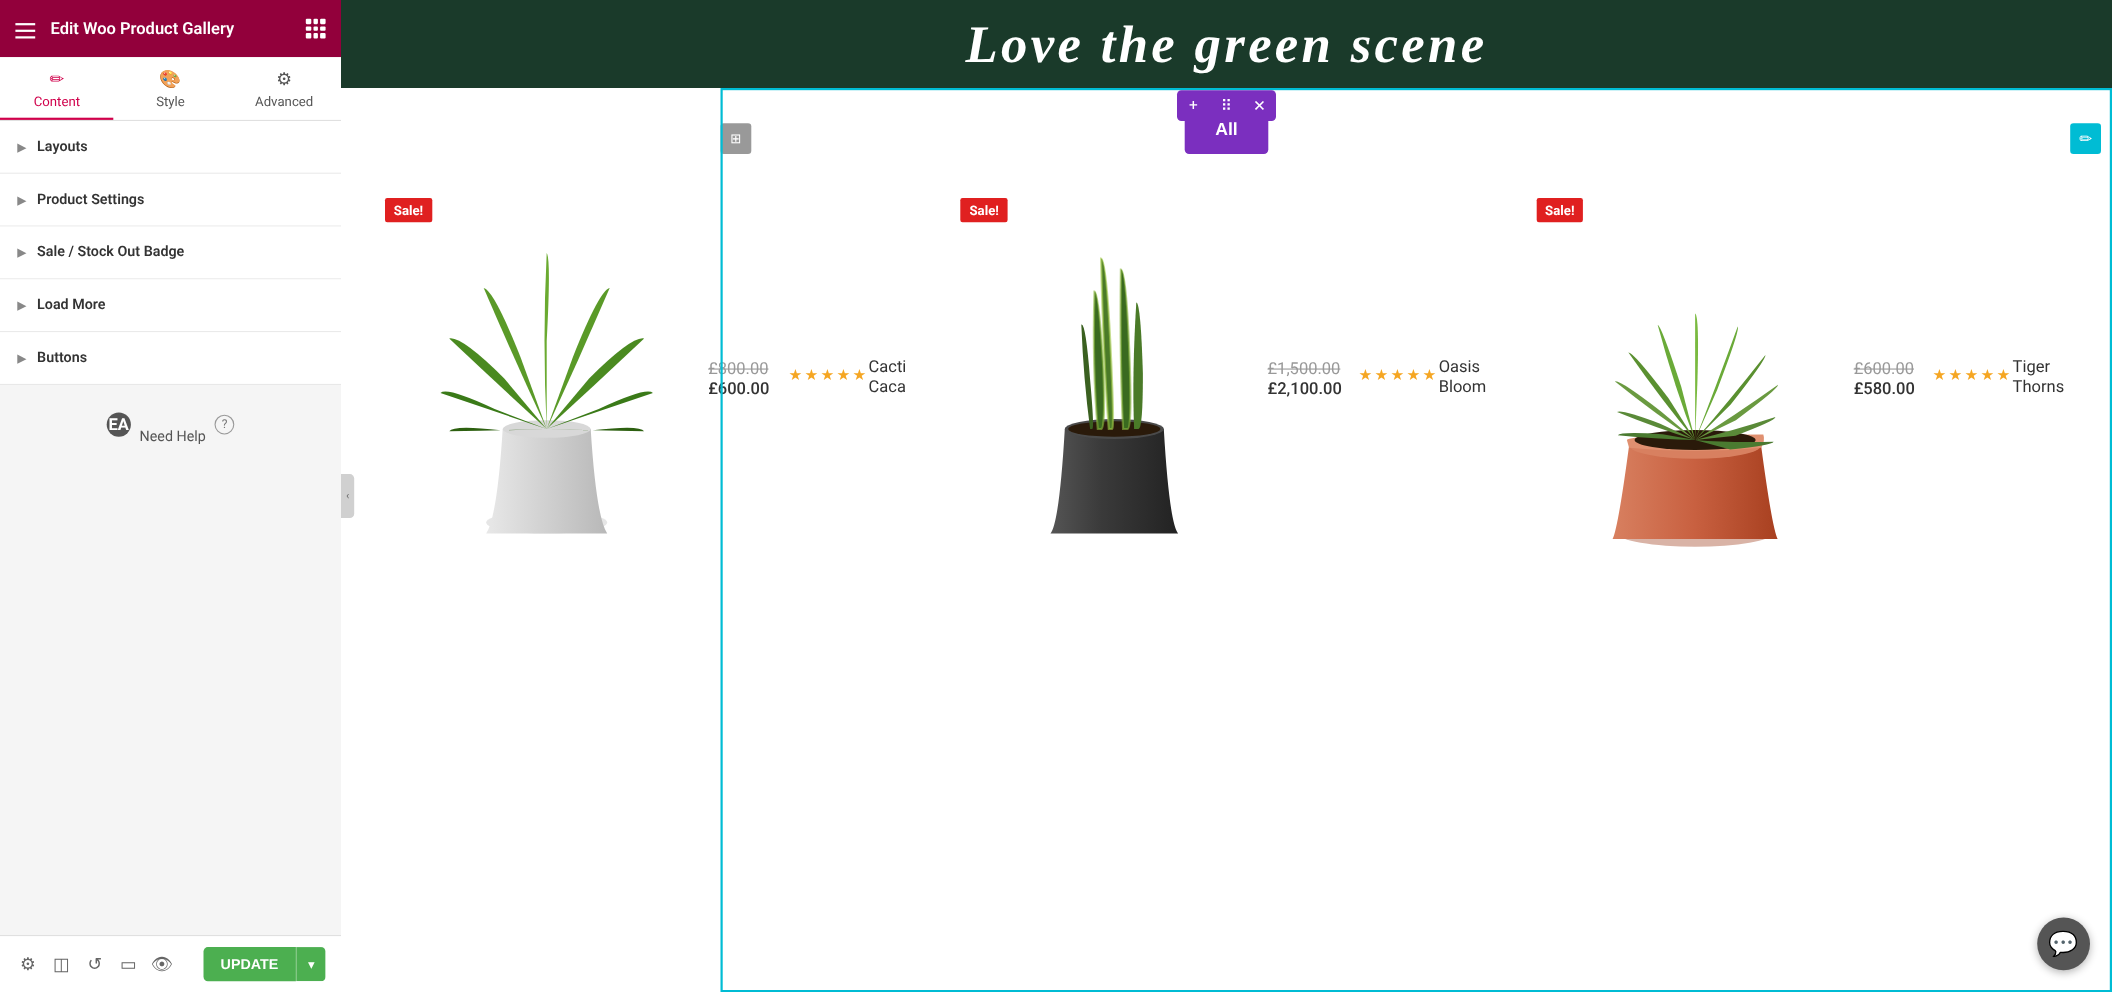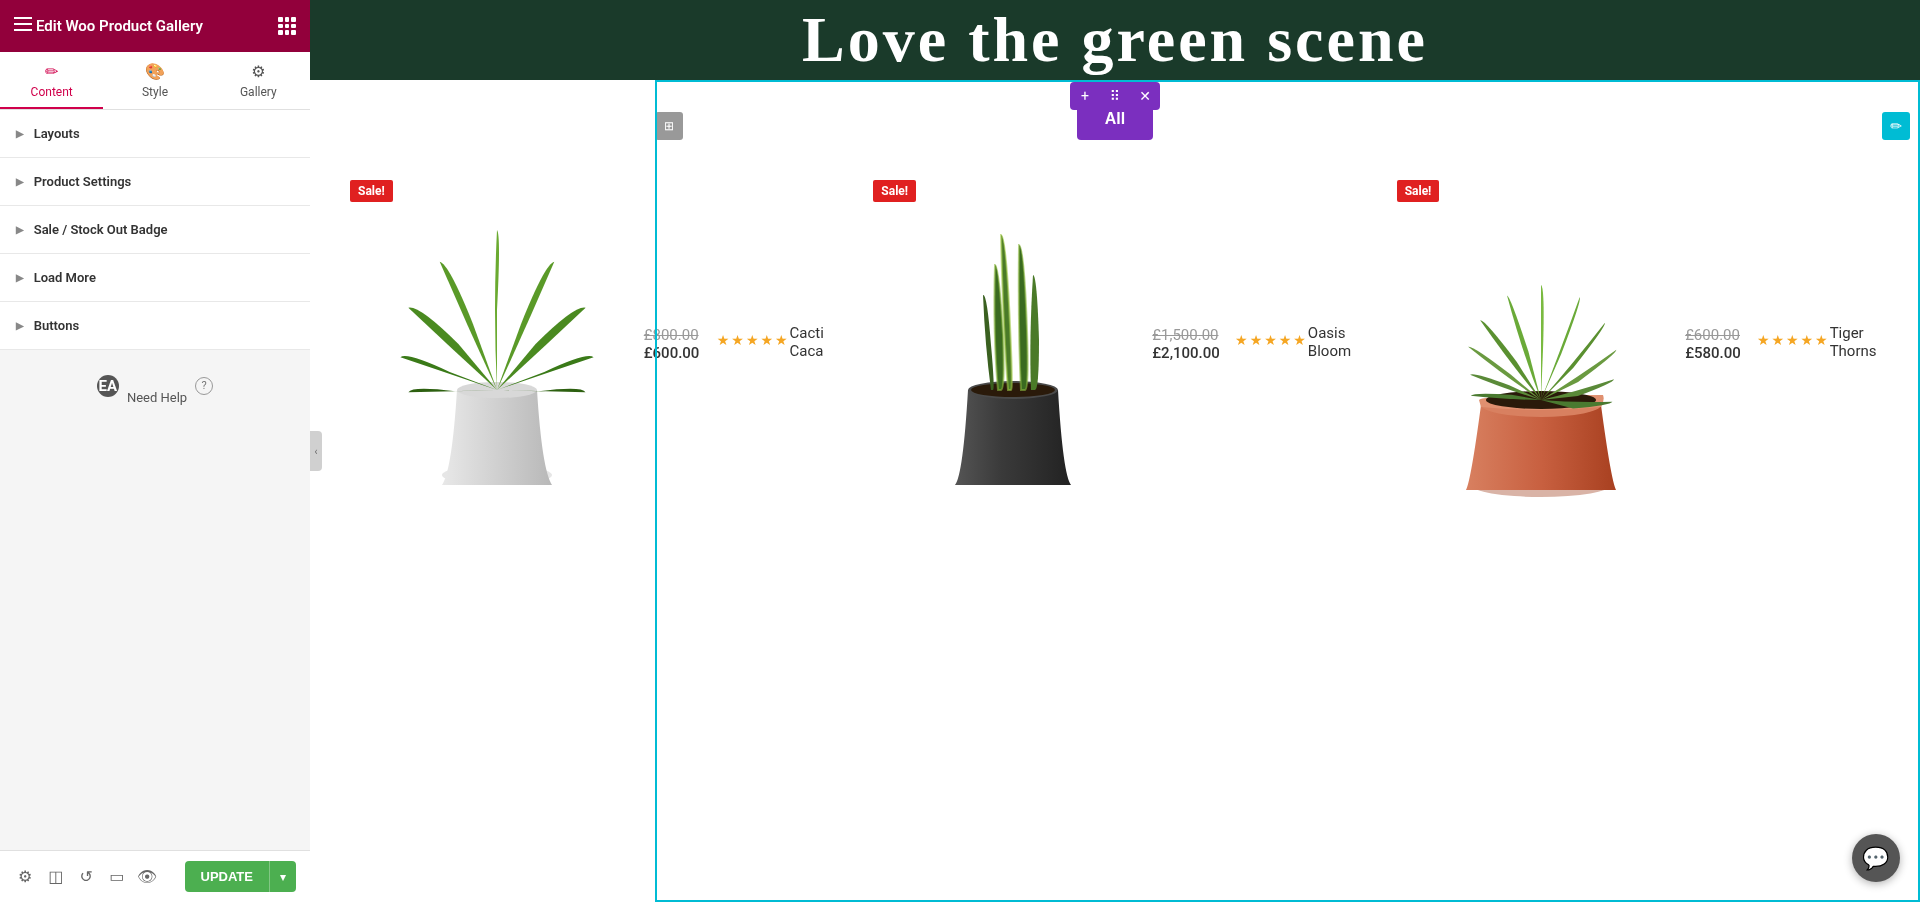--- a/index.html
+++ b/index.html
@@ -21,21 +21,21 @@
     .top-bar {
       background: #92003b;
       color: white;
       display: flex;
       align-items: center;
       justify-content: space-between;
       padding: 0 14px;
       height: 52px;
       flex-shrink: 0;
     }
-    .top-bar-left { display: flex; align-items: flex-start; gap: 4px; }
+    .top-bar-left { display: flex; align-items: flex-end; gap: 14px; }
     .top-bar-title { font-size: 15px; font-weight: 600; }
     .hamburger-icon { cursor: pointer; display: flex; flex-direction: column; gap: 4px; }
     .hamburger-icon span { display: block; width: 18px; height: 2px; background: white; }
     .grid-icon { width: 18px; height: 18px; display: grid; grid-template-columns: repeat(3,1fr); gap: 2px; cursor: pointer; }
     .grid-icon span { background: white; border-radius: 1px; }
 
     
     .tabs {
       display: flex;
       background: white;
@@ -393,21 +393,21 @@
     <div class="tab active">
       <span class="tab-icon">✏</span>
       <span>Content</span>
     </div>
     <div class="tab">
       <span class="tab-icon">🎨</span>
       <span>Style</span>
     </div>
     <div class="tab">
       <span class="tab-icon">⚙</span>
-      <span>Gallery</span>
+      <span>Advanced</span>
     </div>
   </div>
 
   <div style="flex:1; overflow-y:auto;">
 
     <div class="accordion-section">
       <div class="accordion-header">
         <span class="chevron">▶</span>
         <span>Layouts</span>
       </div>
@@ -461,21 +461,21 @@
       <button class="btn-update-arrow">▾</button>
     </div>
   </div>
 
 </div>
 
 <div class="main-content">
   <div class="canvas-area">
 
     <div class="banner-text">
-      <span style="font-size:64px; letter-spacing:3px;">Love the green scene</span>
+      <span style="font-style:italic; font-size:48px; letter-spacing:3px;">Love the green scene</span>
     </div>
 
     <div class="widget-selected-outline"></div>
 
     <div class="column-handle">⊞</div>
 
     <div class="edit-corner-btn">✏</div>
 
     <div class="widget-toolbar">
       <div class="widget-toolbar-btn">+</div>

